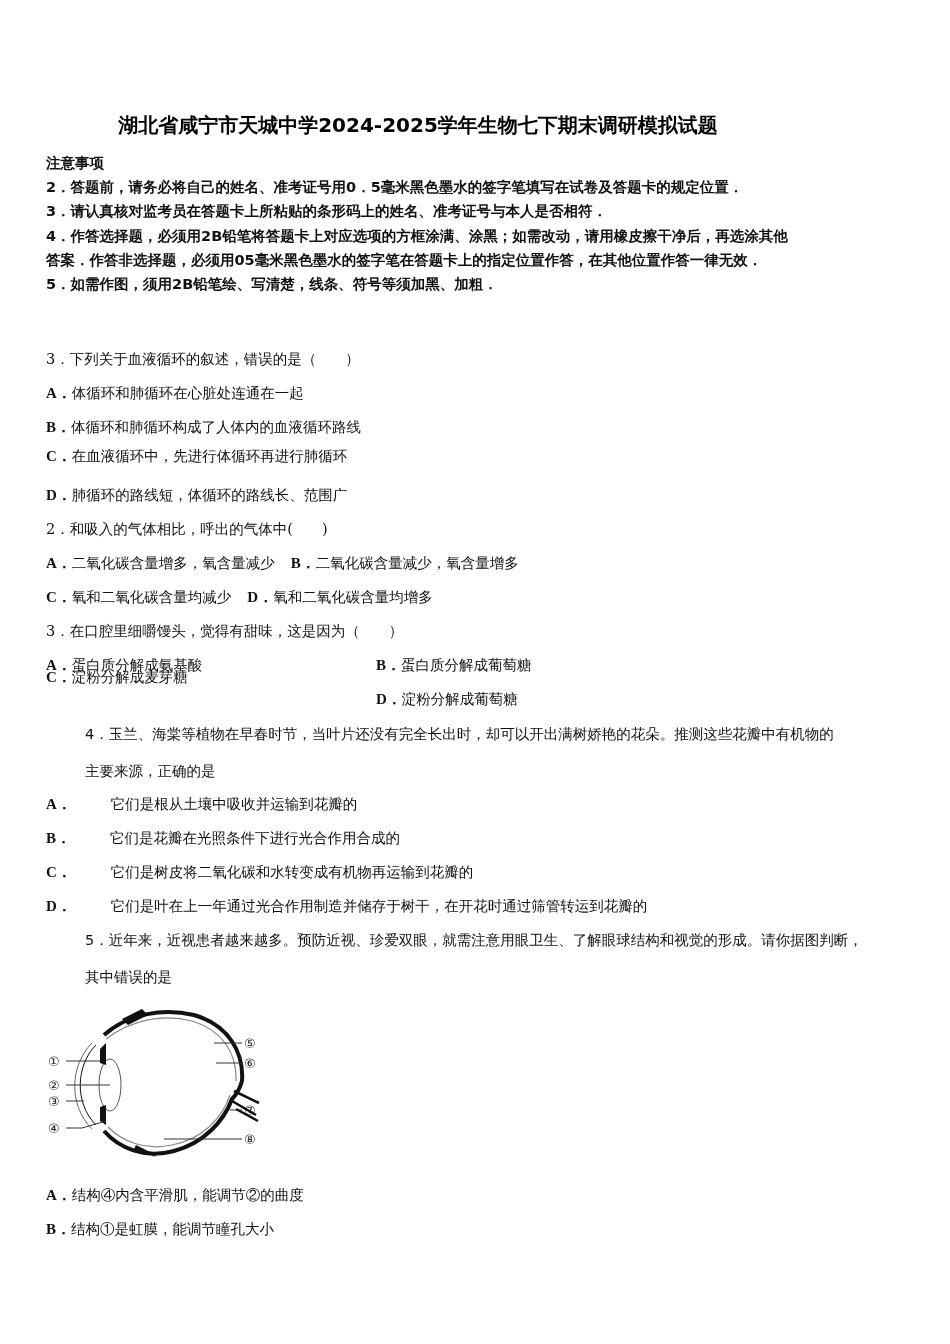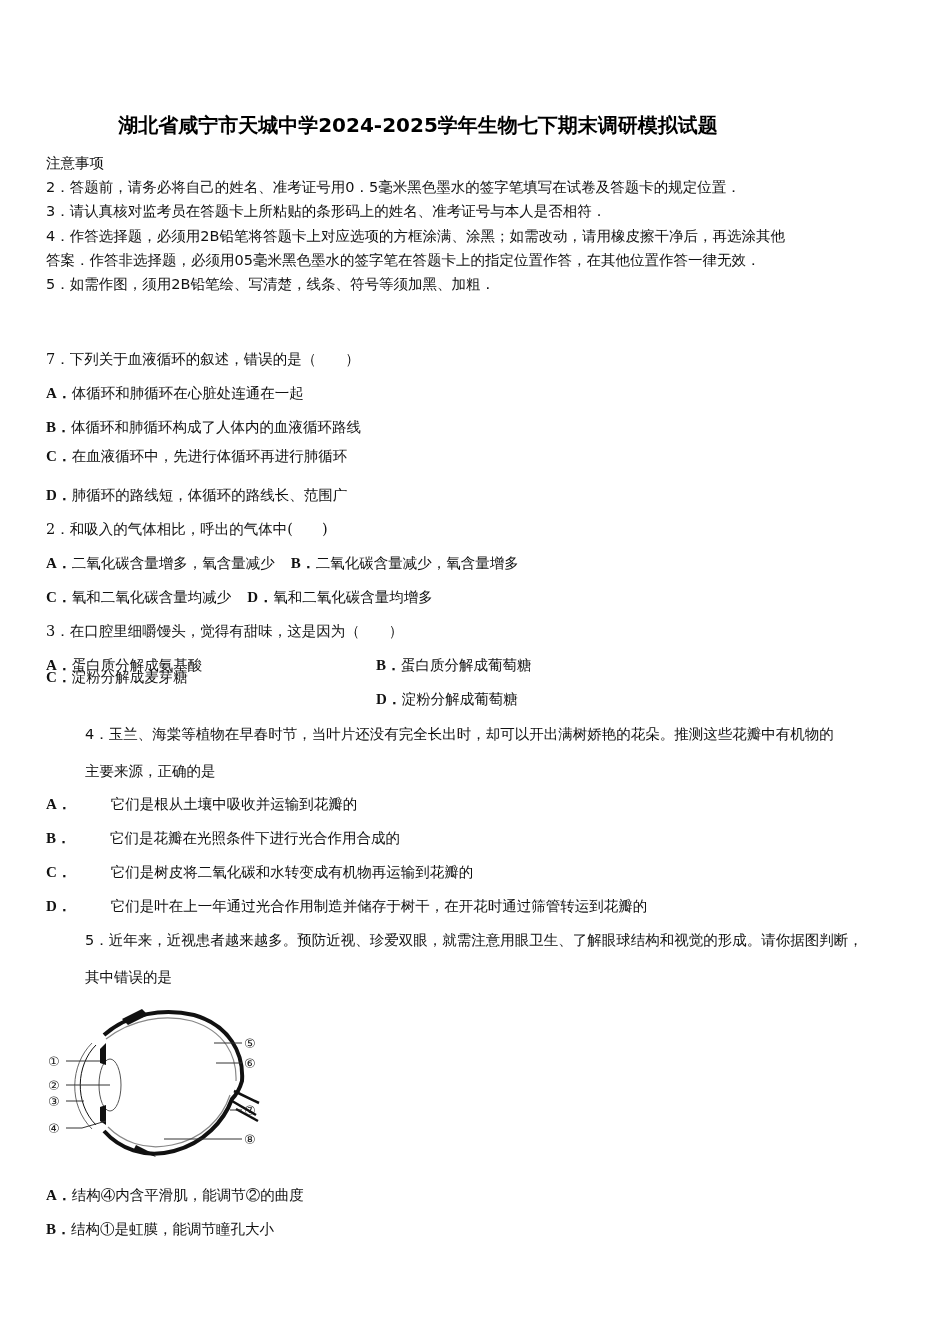--- a/index.html
+++ b/index.html
@@ -9,21 +9,21 @@
     color: #111;
   }
   .title {
     position: absolute; top: 112px; left: 0; width: 836px; text-align: center;
     font-family: "DejaVu Sans", "Liberation Sans", sans-serif;
     font-weight: bold; font-size: 20px; letter-spacing: 0px; color: #000;
   }
   .notice {
     position: absolute; left: 46px; top: 151px; width: 870px;
     font-family: "DejaVu Sans", "Liberation Sans", sans-serif;
-    font-size: 14.5px; line-height: 24.2px; color: #111;
+    font-size: 14.5px; line-height: 24.2px; color: #111; font-weight: bold;
   }
   .notice .line { white-space: nowrap; }
   .q { position: absolute; left: 46px; font-size: 14.5px; color: #111; white-space: nowrap; }
   .q-sans { font-family: "DejaVu Sans", "Liberation Sans", sans-serif; margin-left: 39px; }
   .opt-letter { font-weight: bold; font-family: "Liberation Serif", "DejaVu Serif", serif; font-size: 15px; }
   .row { position: absolute; left: 46px; font-size: 14.5px; white-space: nowrap; }
   .col2 { position: absolute; left: 376px; font-size: 14.5px; white-space: nowrap; }
   .eye { position: absolute; left: 44px; top: 1003px; width: 222px; height: 156px; }
 </style>
 </head>
@@ -33,21 +33,21 @@
 
 <div class="notice">
   <div class="line">注意事项</div>
   <div class="line">2．答题前，请务必将自己的姓名、准考证号用0．5毫米黑色墨水的签字笔填写在试卷及答题卡的规定位置．</div>
   <div class="line">3．请认真核对监考员在答题卡上所粘贴的条形码上的姓名、准考证号与本人是否相符．</div>
   <div class="line">4．作答选择题，必须用2B铅笔将答题卡上对应选项的方框涂满、涂黑；如需改动，请用橡皮擦干净后，再选涂其他</div>
   <div class="line">答案．作答非选择题，必须用05毫米黑色墨水的签字笔在答题卡上的指定位置作答，在其他位置作答一律无效．</div>
   <div class="line">5．如需作图，须用2B铅笔绘、写清楚，线条、符号等须加黑、加粗．</div>
 </div>
 
-<div class="q" style="top:350px;">7．下列关于血液循环的叙述，错误的是（　　）</div>
+<div class="q" style="top:350px;">3．下列关于血液循环的叙述，错误的是（　　）</div>
 <div class="row" style="top:384px;"><span class="opt-letter">A．</span><span>体循环和肺循环在心脏处连通在一起</span></div>
 <div class="row" style="top:418px;"><span class="opt-letter">B．</span><span>体循环和肺循环构成了人体内的血液循环路线</span></div>
 <div class="row" style="top:447px;"><span class="opt-letter">C．</span><span>在血液循环中，先进行体循环再进行肺循环</span></div>
 <div class="row" style="top:486px;"><span class="opt-letter">D．</span><span>肺循环的路线短，体循环的路线长、范围广</span></div>
 
 <div class="q" style="top:520px;">2．和吸入的气体相比，呼出的气体中(　　)</div>
 <div class="row" style="top:554px;"><span class="opt-letter">A．</span><span>二氧化碳含量增多，氧含量减少</span><span style="display:inline-block;width:16px;"></span><span class="opt-letter">B．</span><span>二氧化碳含量减少，氧含量增多</span></div>
 <div class="row" style="top:588px;"><span class="opt-letter">C．</span><span>氧和二氧化碳含量均减少</span><span style="display:inline-block;width:16px;"></span><span class="opt-letter">D．</span><span>氧和二氧化碳含量均增多</span></div>
 
 <div class="q" style="top:622px;">3．在口腔里细嚼馒头，觉得有甜味，这是因为（　　）</div>

